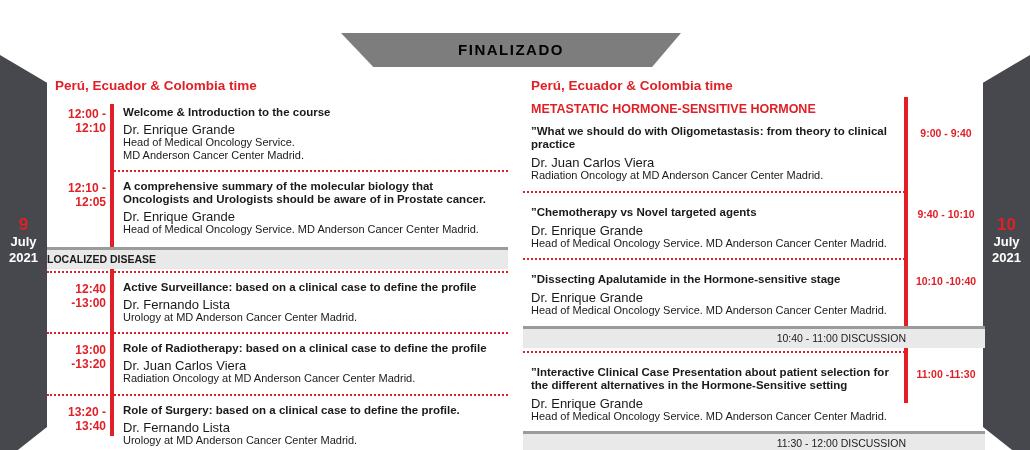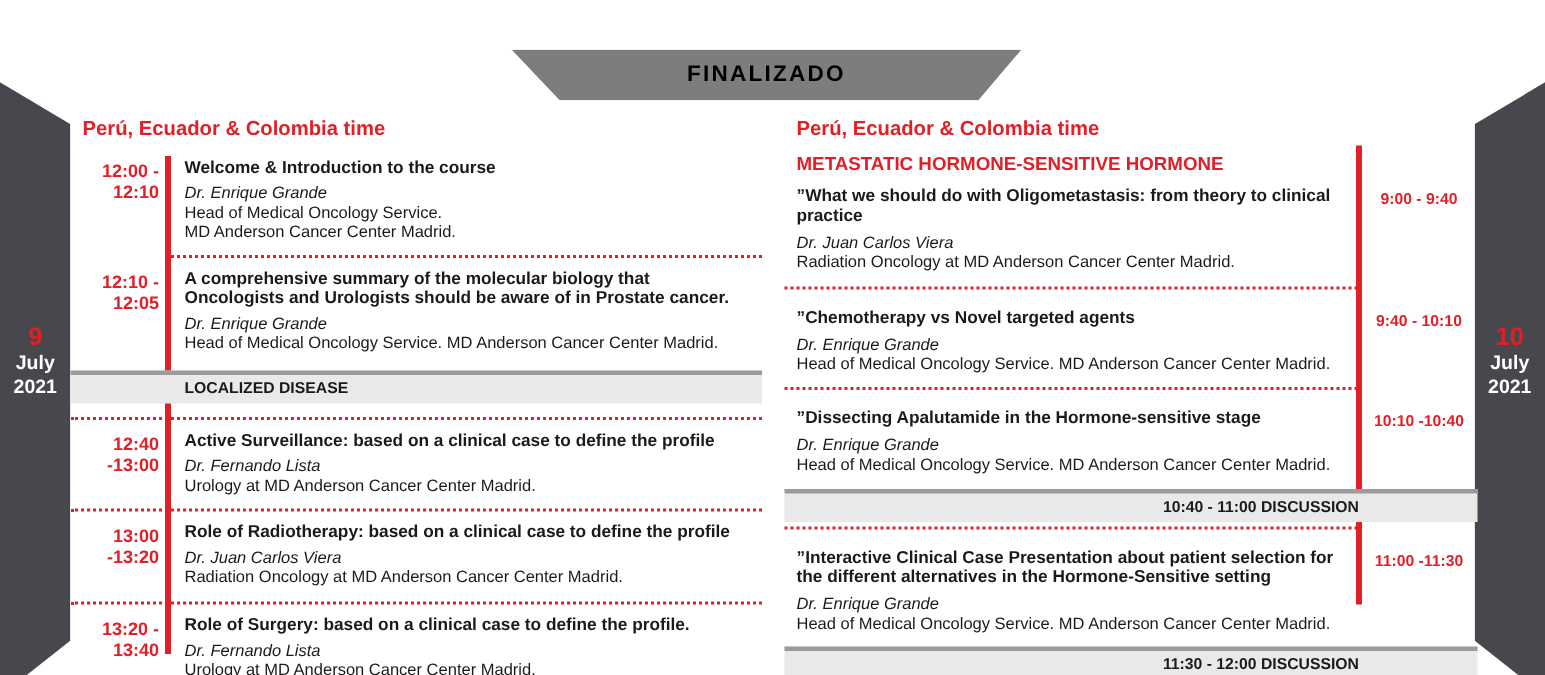--- a/index.html
+++ b/index.html
@@ -33,33 +33,33 @@
   .col.r { left:523px; width:462px; }
 
   .tz      { color:var(--red); font-weight:bold; font-size:13.5px; margin-left:8px; line-height:16px; }
   .setting { color:var(--red); font-weight:bold; font-size:12.5px; margin:8px 0 0 8px; line-height:15px; }
 
   .items { margin-top:9px; }
   .item  { display:flex; padding:3px 0 9px; }
   .time  { flex:none; width:59px; text-align:right; color:var(--red); font-weight:bold; font-size:12px; padding-top:1px; }
   .body  { margin-left:17px; width:374px; }
   .title { font-weight:bold; font-size:11.5px; line-height:13px; }
-  .speaker { font-style:italic; font-size:11px; margin-top:4px; line-height:13px; }
+  .speaker { font-size:13px; margin-top:4px; line-height:13px; }
   .aff   { font-size:11px; line-height:12.5px; }
 
   .dotted { border-top:2px dotted var(--red); height:0; margin-bottom:5px; }
   .dotted.inset { margin-left:64px; }
   .col.r .dotted { width:382px; }
 
-  .secbar { position:relative; z-index:2; margin-top:2px; margin-bottom:9px;
+  .secbar { position:relative; z-index:2; margin-top:2px; margin-bottom:2px;
             background:var(--barfill); border-top:3px solid var(--barline);
-            height:22px; line-height:19px; font-weight:bold; font-size:10.5px; padding-left:76px; }
+            height:22px; line-height:19px; font-weight:bold; font-size:10.5px; }
   .discbar { position:relative; z-index:2; margin-bottom:3px;
              background:var(--barfill); border-top:3px solid var(--barline);
-             height:22px; line-height:19px; font-weight:bold; font-size:10.5px;
+             height:22px; line-height:19px; font-weight:normal; font-size:10.5px;
              text-align:right; padding-right:79px; }
 
   
   .item-r { position:relative; padding:8px 0 9px; }
   .body-r { margin-left:8px; width:366px; }
   .time-r { position:absolute; left:388px; top:10px; width:70px; text-align:center;
             color:var(--red); font-weight:bold; font-size:10.5px; }
   .item-r .speaker { margin-top:5px; }
 </style>
 </head>

